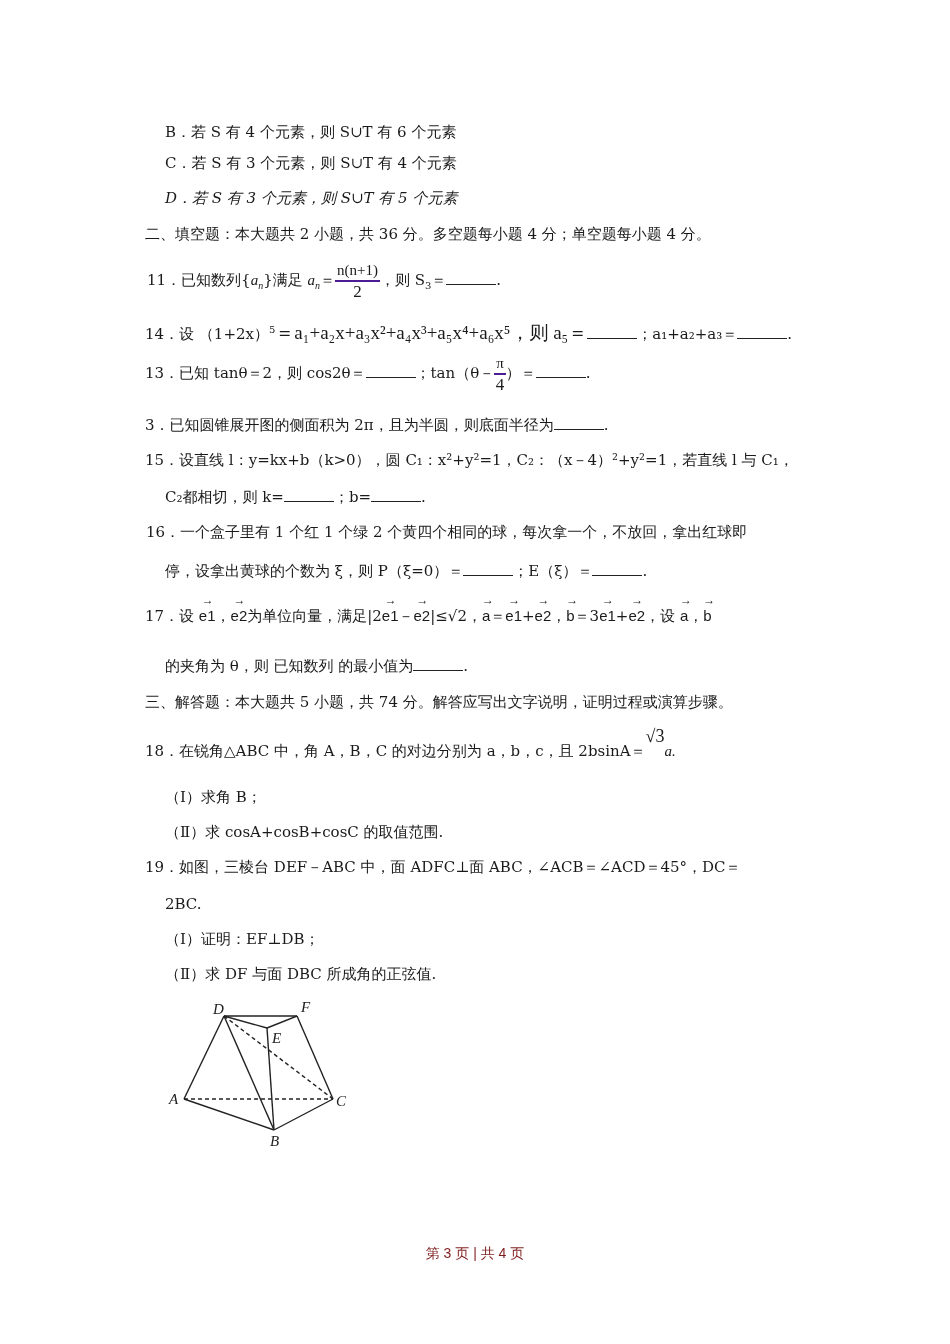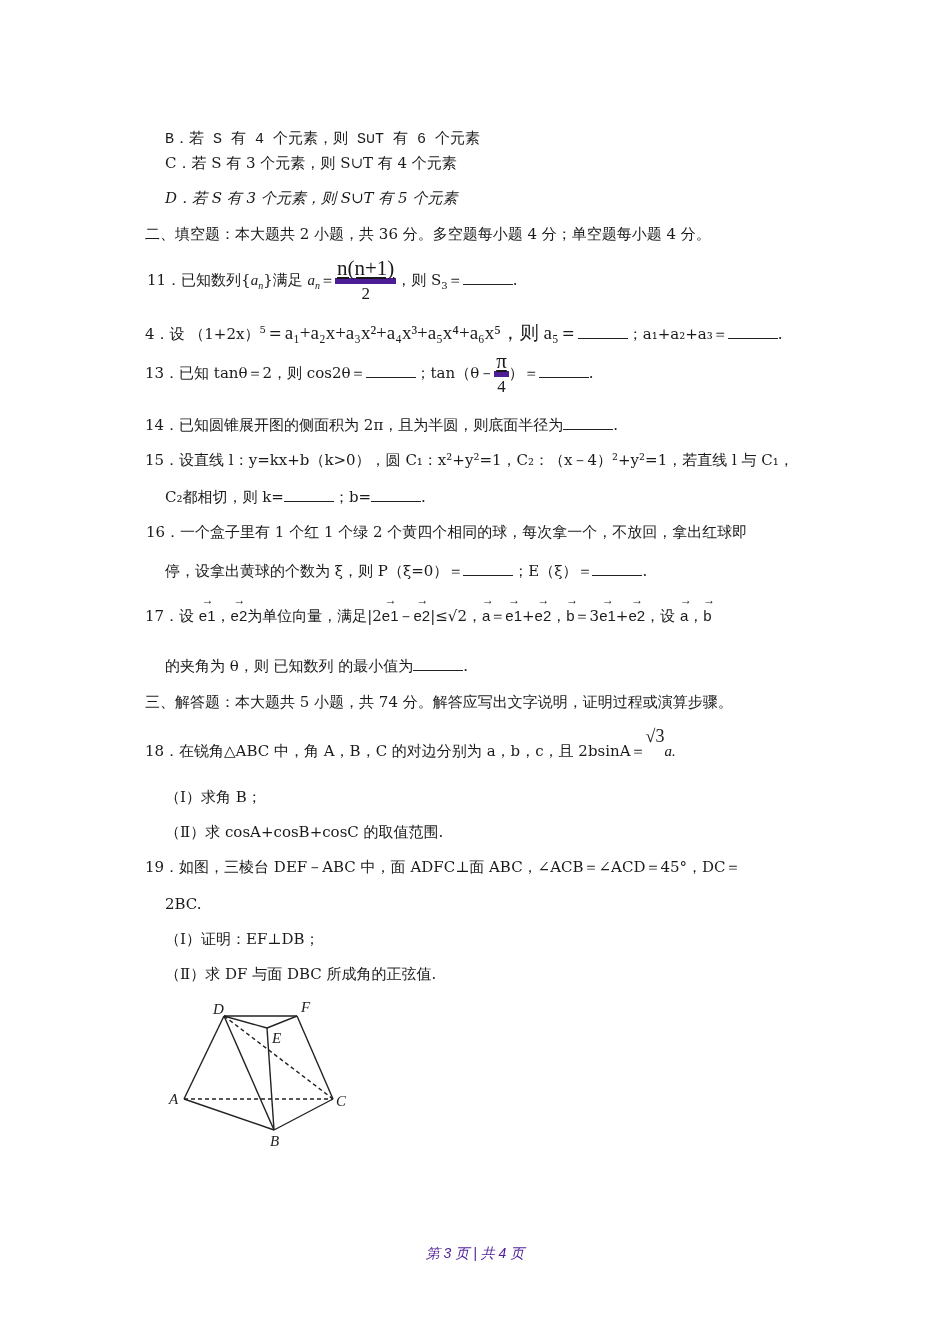--- a/index.html
+++ b/index.html
@@ -4,52 +4,52 @@
 <style>
   html, body { margin:0; padding:0; background:#ffffff; }
   body { width:950px; height:1344px; position:relative; overflow:hidden;
          font-family:"DejaVu Serif","Liberation Serif",serif; color:#1a1a1a; }
   .line { position:absolute; font-size:15px; line-height:20px; white-space:nowrap; }
   .i { font-style:italic; font-family:"Liberation Serif",serif; }
   .m { font-family:"Liberation Serif",serif; font-size:19px; }
   sub, sup { font-size:10px; }
   .blank { display:inline-block; width:50px; border-bottom:1px solid #222; height:14px; vertical-align:baseline; }
   .frac { display:inline-block; vertical-align:middle; text-align:center; font-family:"Liberation Serif",serif; }
-  .frac .num { display:block; border-bottom:6px solid #4c1d95; padding:0 2px; font-size:21px; line-height:20px;text-decoration:underline; }
+  .frac .num { display:block; border-bottom:2px solid #4c1d95; padding:0 2px; font-size:15px; line-height:20px; }
   .frac .den { display:block; font-size:17px; line-height:20px; }
   .vec { display:inline-block; position:relative; font-family:"Liberation Sans",sans-serif; font-size:15px; }
   .vec::before { content:"\2192"; position:absolute; top:-16px; left:0; width:100%; text-align:center; font-size:12px; letter-spacing:-1px; }
   .sqrt { font-family:"Liberation Serif",serif; }
-  .footer { position:absolute; left:0; width:950px; top:1245px; text-align:center; font-size:14px; font-family:"Liberation Sans",sans-serif; color:#4c1d95;font-style:italic; }
+  .footer { position:absolute; left:0; width:950px; top:1245px; text-align:center; font-size:14px; font-family:"Liberation Sans",sans-serif; color:#7f1d1d; }
 </style>
 </head>
 <body>
 
 <div>
 
-  <div class="line" style="left:165px;top:130px;font-family:Liberation Mono, monospace;">B．若 S 有 4 个元素，则 S∪T 有 6 个元素</div>
+  <div class="line" style="left:165px;top:122px;">B．若 S 有 4 个元素，则 S∪T 有 6 个元素</div>
   <div class="line" style="left:165px;top:153px;">C．若 S 有 3 个元素，则 S∪T 有 4 个元素</div>
   <div class="line" style="left:165px;top:188px;font-style:italic;">D．若 S 有 3 个元素，则 S∪T 有 5 个元素</div>
 
   <div class="line" style="left:145px;top:224px;">二、填空题：本大题共 2 小题，共 36 分。多空题每小题 4 分；单空题每小题 4 分。</div>
 
   <div class="line" style="left:147px;top:256px;line-height:48px;">
     <span>11．已知数列{</span><span class="i">a</span><sub class="i">n</sub><span>}满足 </span><span class="i">a</span><sub class="i">n</sub><span>＝</span><span class="frac"><span class="num">n(n+1)</span><span class="den">2</span></span><span>，则 S</span><sub>3</sub><span>＝</span><span class="blank"></span><span>.</span>
   </div>
 
   <div class="line" style="left:145px;top:320px;">
-    <span>4．设 （1+2x）</span><sup>5</sup><span class="m">＝a₁+a₂x+a₃x²+a₄x³+a₅x⁴+a₆x⁵，则 a₅＝</span><span class="blank"></span><span>；a₁+a₂+a₃＝</span><span class="blank"></span><span>.</span>
+    <span>14．设 （1+2x）</span><sup>5</sup><span class="m">＝a₁+a₂x+a₃x²+a₄x³+a₅x⁴+a₆x⁵，则 a₅＝</span><span class="blank"></span><span>；a₁+a₂+a₃＝</span><span class="blank"></span><span>.</span>
   </div>
 
   <div class="line" style="left:145px;top:348px;line-height:50px;">
     <span>13．已知 tanθ＝2，则 cos2θ＝</span><span class="blank"></span><span>；tan（θ－</span><span class="frac"><span class="num">π</span><span class="den">4</span></span><span>）＝</span><span class="blank"></span><span>.</span>
   </div>
 
   <div class="line" style="left:145px;top:415px;">
-    <span>14．已知圆锥展开图的侧面积为 2π，且为半圆，则底面半径为</span><span class="blank"></span><span>.</span>
+    <span>3．已知圆锥展开图的侧面积为 2π，且为半圆，则底面半径为</span><span class="blank"></span><span>.</span>
   </div>
 
   <div class="line" style="left:145px;top:450px;">15．设直线 l：y=kx+b（k&gt;0），圆 C₁：x²+y²=1，C₂：（x－4）²+y²=1，若直线 l 与 C₁，</div>
   <div class="line" style="left:165px;top:487px;">
     <span>C₂都相切，则 k=</span><span class="blank"></span><span>；b=</span><span class="blank"></span><span>.</span>
   </div>
 
   <div class="line" style="left:146px;top:522px;">16．一个盒子里有 1 个红 1 个绿 2 个黄四个相同的球，每次拿一个，不放回，拿出红球即</div>
   <div class="line" style="left:165px;top:561px;">
     <span>停，设拿出黄球的个数为 ξ，则 P（ξ=0）＝</span><span class="blank"></span><span>；E（ξ）＝</span><span class="blank"></span><span>.</span>

